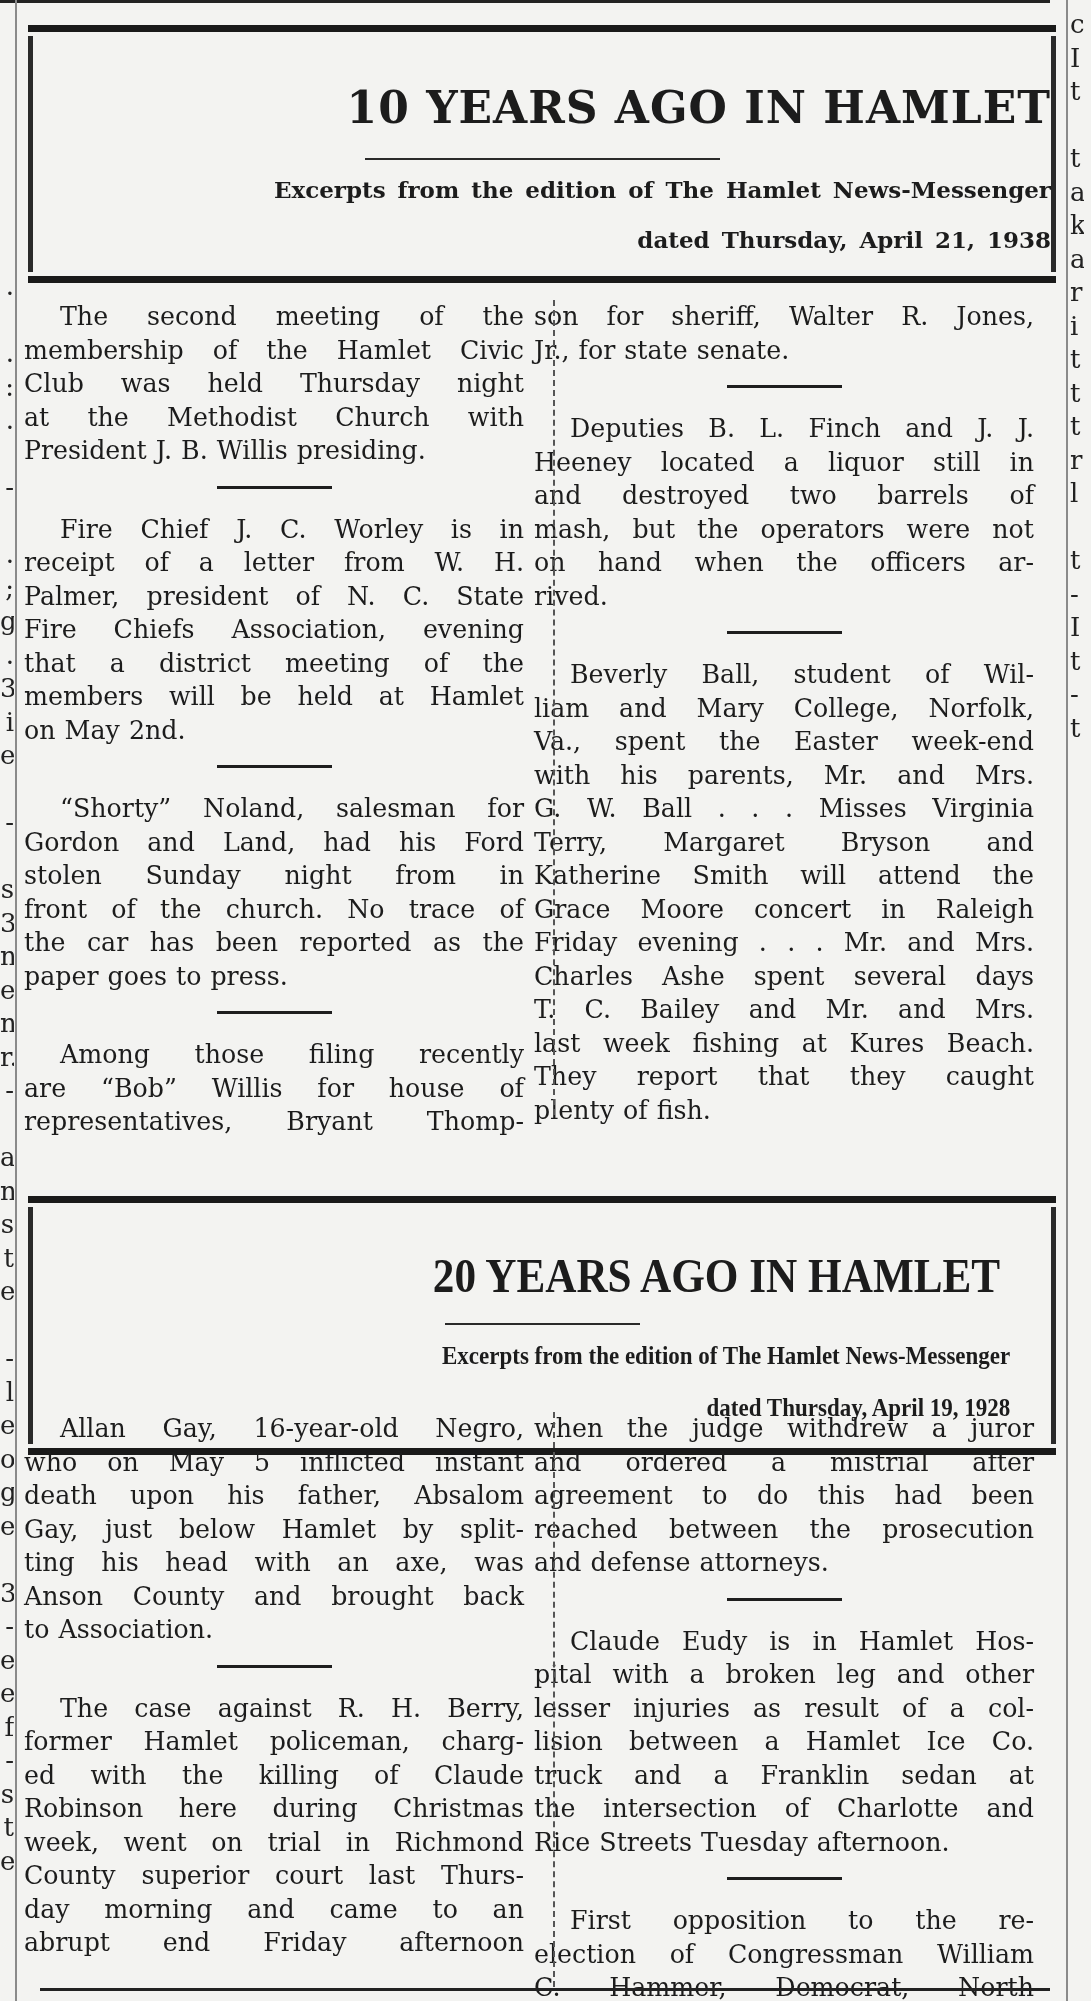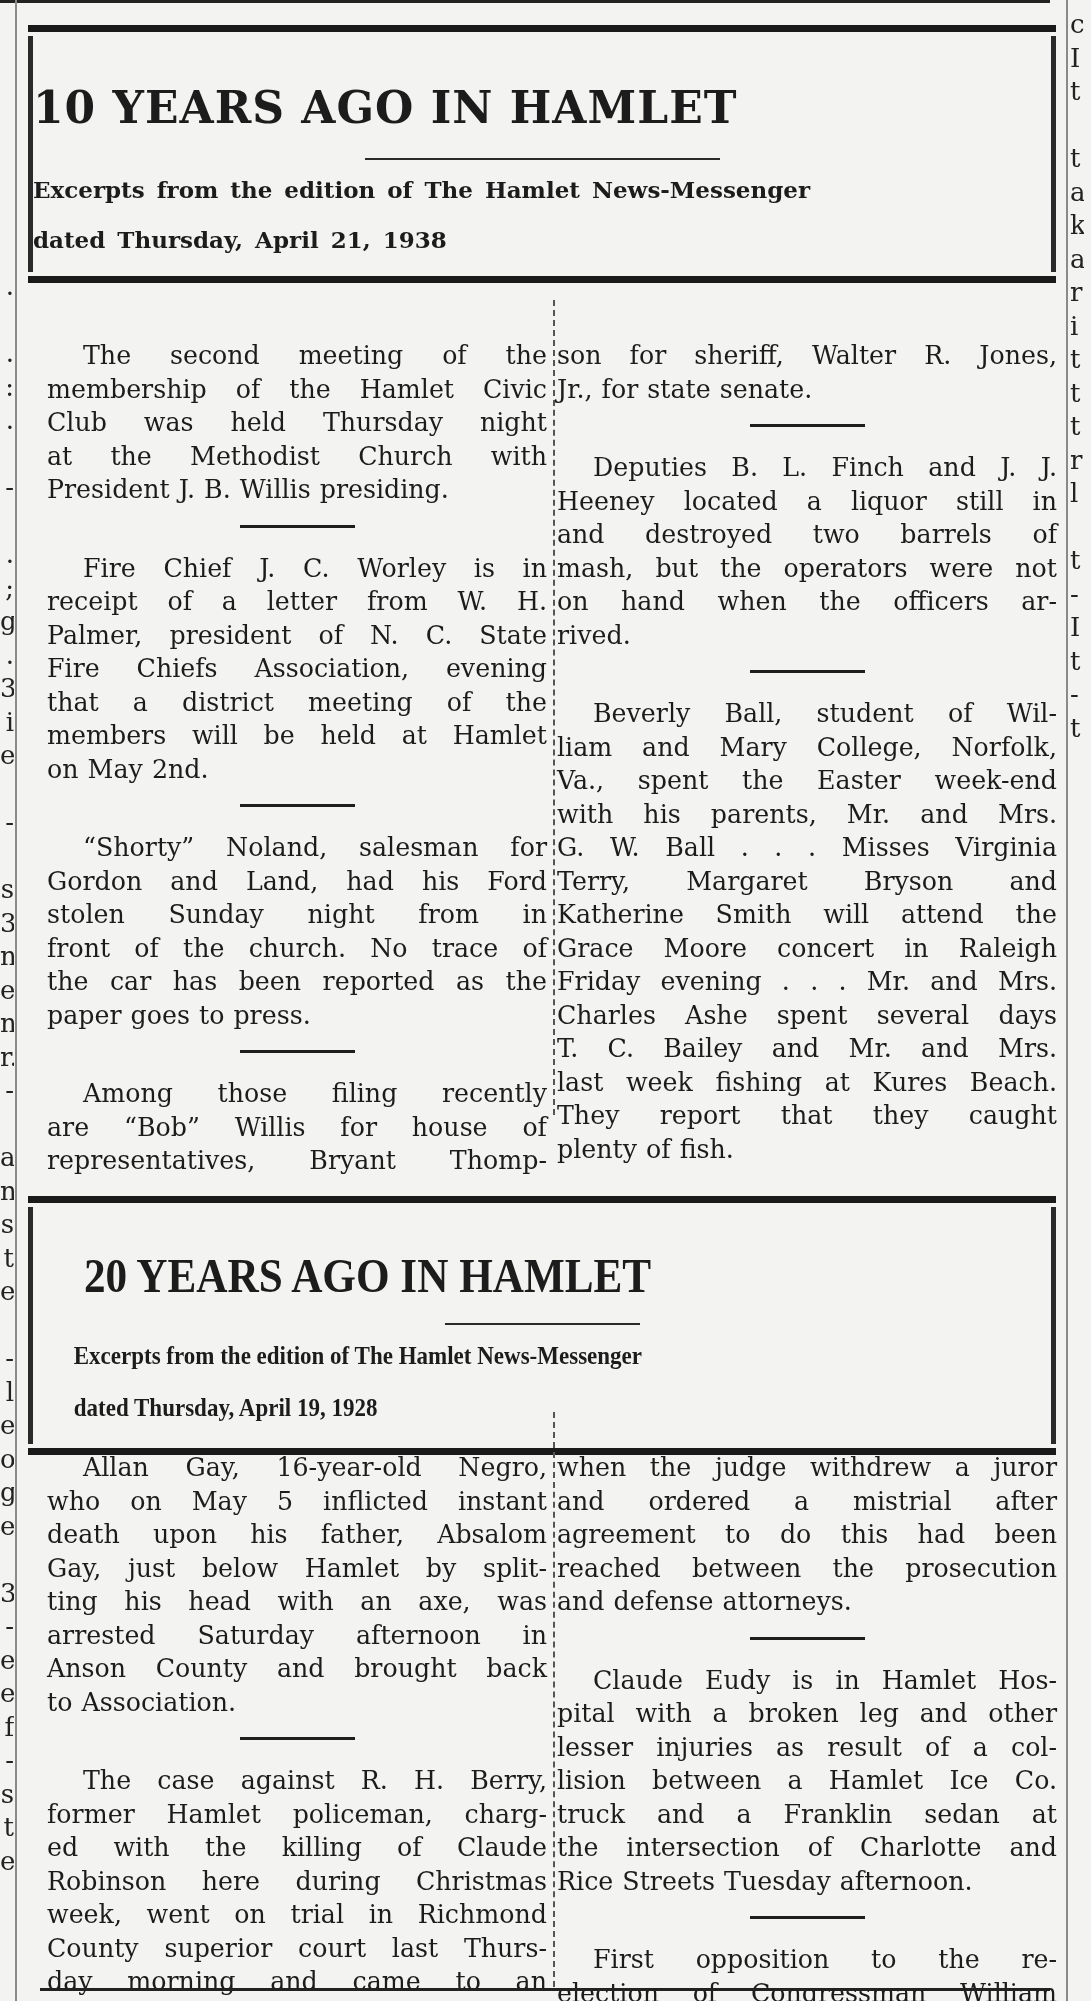--- a/index.html
+++ b/index.html
@@ -20,40 +20,40 @@
   .frag-right { left: 1070px; padding-top: 8px; }
   .frag-col div { white-space: nowrap; height: 33.5px; }
 
   
   .hbox {
     position: absolute; left: 28px; width: 1028px;
     border-top: 7px solid #1a1a1a; border-bottom: 7px solid #1a1a1a;
   }
   .hbox-inner {
     margin: 4px 0; border-left: 5px solid #2a2a2a; border-right: 5px solid #2a2a2a;
-    text-align: left;
+    text-align: right;
   }
   .hbox-title { font-weight: bold; letter-spacing: 1px; }
   .hbox-rule { margin: 0 auto; height: 2px; background: #2a2a2a; }
   .hbox-sub { font-weight: bold; }
 
   #hbox1 { top: 25px; }
   #hbox1 .hbox-inner { height: 236px; }
   #hbox1 .hbox-title { font-size: 44px; padding-top: 44px; line-height: 56px; }
   #hbox1 .hbox-rule { width: 355px; margin-top: 22px; }
   #hbox1 .hbox-sub { font-size: 23px; line-height: 40px; margin-top: 10px; word-spacing: 4px; }
 
   #hbox2 { top: 1196px; }
   #hbox2 .hbox-inner { height: 237px; }
   #hbox2 .hbox-title { font-family: "Liberation Serif", serif; font-size: 48px; padding-top: 38px; line-height: 62px; letter-spacing: 0px; transform: scaleX(0.9); }
   #hbox2 .hbox-rule { width: 195px; margin-top: 16px; }
   #hbox2 .hbox-sub { font-family: "Liberation Serif", serif; font-size: 25px; line-height: 42px; margin-top: 10px; transform: scaleX(0.92); }
 
   
-  .cols { position: absolute; left: 47px; width: 1010px; display: flex; margin-top: 39px; }
+  .cols { position: absolute; left: 24px; width: 1010px; display: flex; }
   .col { width: 500px; position: relative; }
   .col + .col { margin-left: 10px; }
   .col-divider { position: absolute; left: 553px; width: 0; border-left: 2px dashed #555; }
   .item p {
     margin: 0; font-size: 25.3px; line-height: 33.5px;
     text-align: justify; text-align-last: justify;
     word-spacing: 1px;
   }
   .item p.last { text-align-last: left; }
   .item p.first { text-indent: 36px; }
@@ -234,21 +234,20 @@
   </div>
 
   <div class="cols cols2" id="cols-1">
       <div class="col">
         <div class="item">
           <p class="first">Allan Gay, 16-year-old Negro,</p>
           <p class="">who on May 5 inflicted instant</p>
           <p class="">death upon his father, Absalom</p>
           <p class="">Gay, just below Hamlet by split-</p>
           <p class="">ting his head with an axe, was</p>
-          <p class="">arrested Saturday afternoon in</p>
           <p class="">Anson County and brought back</p>
           <p class="last">to Association.</p>
         </div>
         <div class="item-rule"></div>
         <div class="item">
           <p class="first">The case against R. H. Berry,</p>
           <p class="">former Hamlet policeman, charg-</p>
           <p class="">ed with the killing of Claude</p>
           <p class="">Robinson here during Christmas</p>
           <p class="">week, went on trial in Richmond</p>

